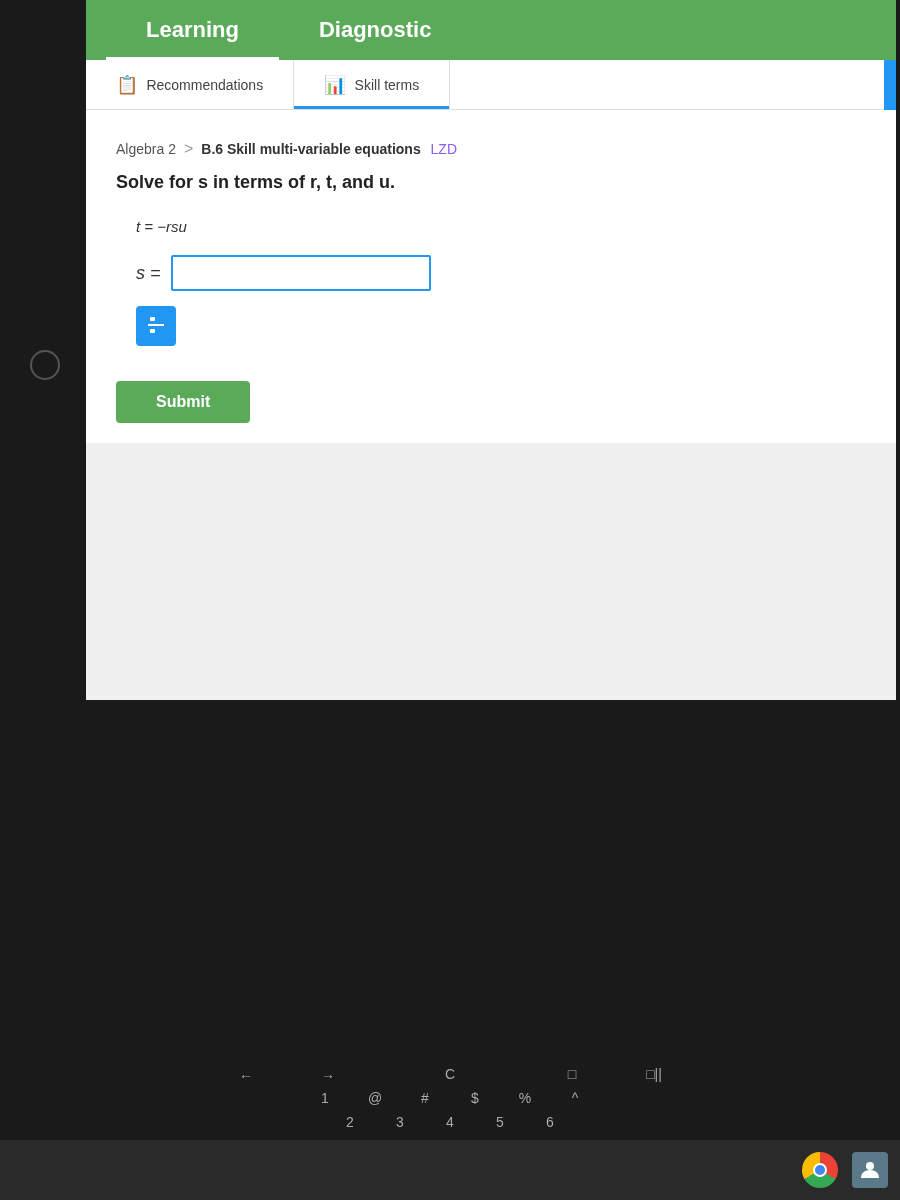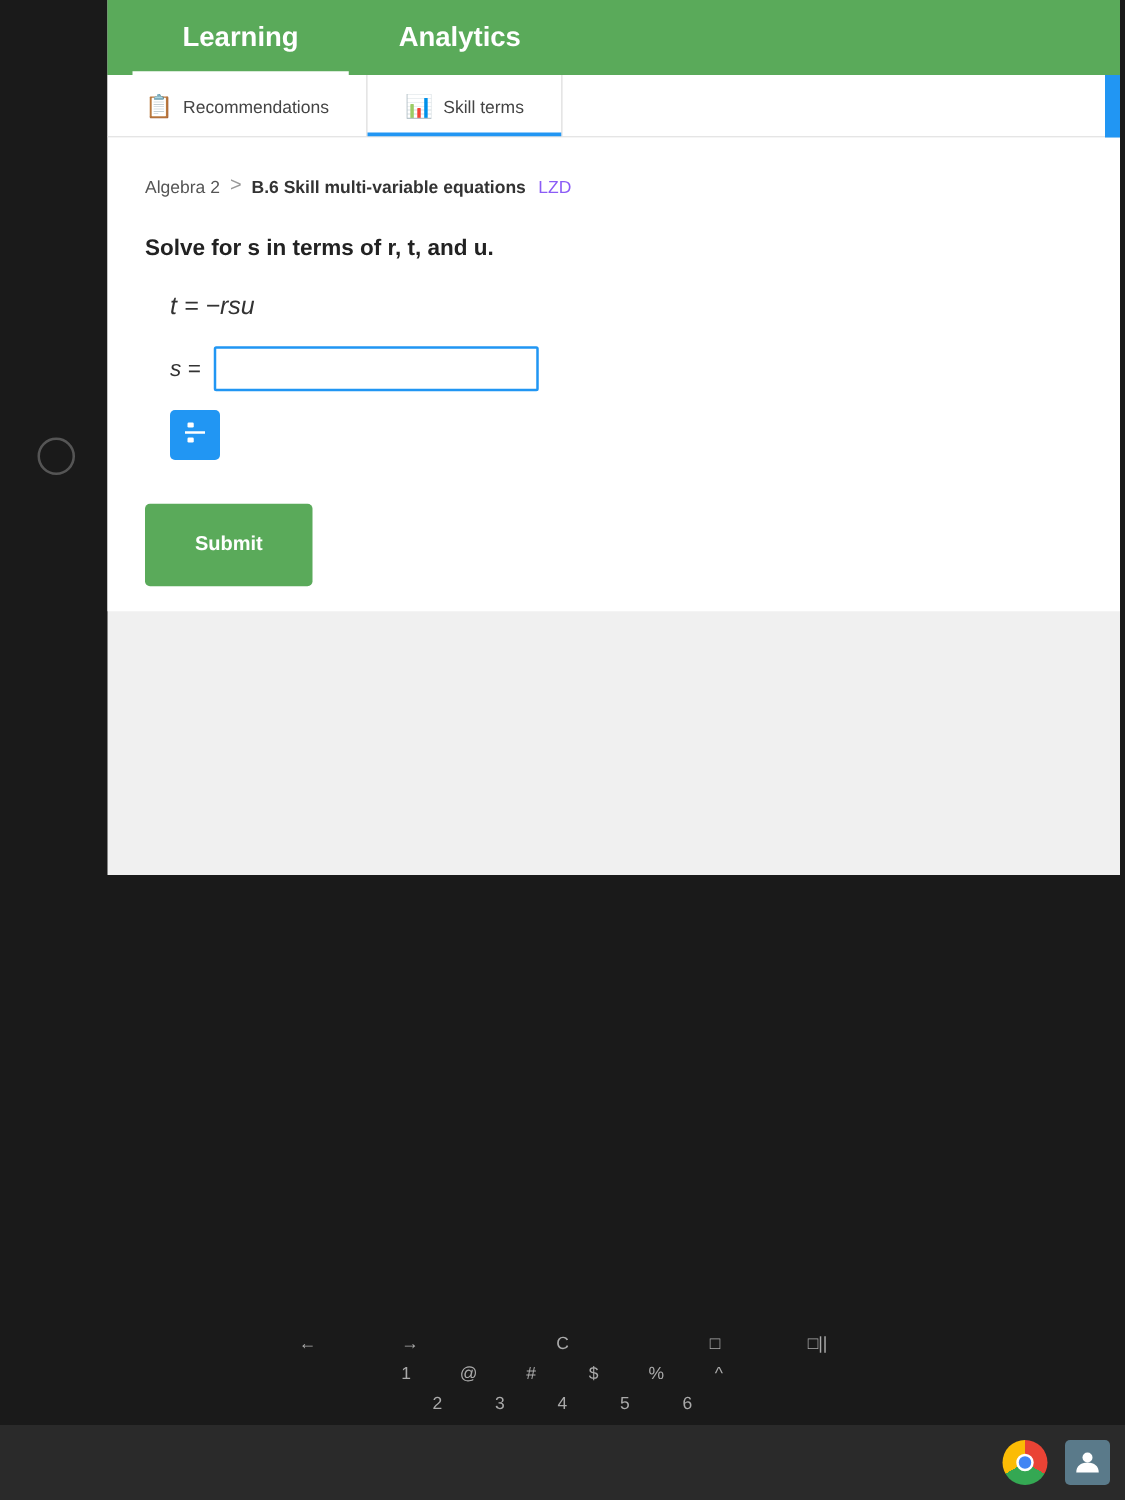--- a/index.html
+++ b/index.html
@@ -102,21 +102,21 @@
       flex: 1;
     }
 
     
     .breadcrumb {
       display: flex;
       align-items: center;
       gap: 8px;
       font-size: 14px;
       color: #555;
-      margin-bottom: 30px;
+      margin-bottom: 14px;
       padding-top: 10px;
     }
 
     .breadcrumb-separator {
       color: #999;
       font-size: 16px;
     }
 
     .breadcrumb-current {
       font-weight: bold;
@@ -125,21 +125,21 @@
 
     
     .problem-title {
       font-size: 18px;
       font-weight: bold;
       color: #222;
       margin-bottom: 25px;
     }
 
     .equation-line {
-      font-size: 20px;
+      font-size: 15px;
       font-style: italic;
       color: #333;
       margin-bottom: 20px;
       padding-left: 20px;
     }
 
     .answer-line {
       display: flex;
       align-items: center;
       gap: 10px;
@@ -183,21 +183,21 @@
       font-size: 16px;
       line-height: 1;
     }
 
     
     .submit-btn {
       background: #5aaa5a;
       color: white;
       border: none;
       border-radius: 4px;
-      padding: 24px 40px;
+      padding: 12px 40px;
       font-size: 16px;
       font-weight: bold;
       cursor: pointer;
       margin-left: 0;
       margin-top: 10px;
     }
 
     
     .taskbar {
       position: absolute;
@@ -306,21 +306,21 @@
 </head>
 <body>
 
 <div class="app-window">
 
   <div class="top-nav">
     <div class="nav-tab active">
       <span>Learning</span>
     </div>
     <div class="nav-tab">
-      <span>Analytics</span>
+      <span>Diagnostic</span>
     </div>
   </div>
 
   <div class="sub-nav">
     <div class="sub-nav-item">
       <span class="icon-img">📋</span>
       <span>Recommendations</span>
     </div>
     <div class="sub-nav-item active-sub">
       <span class="icon-img">📊</span>

